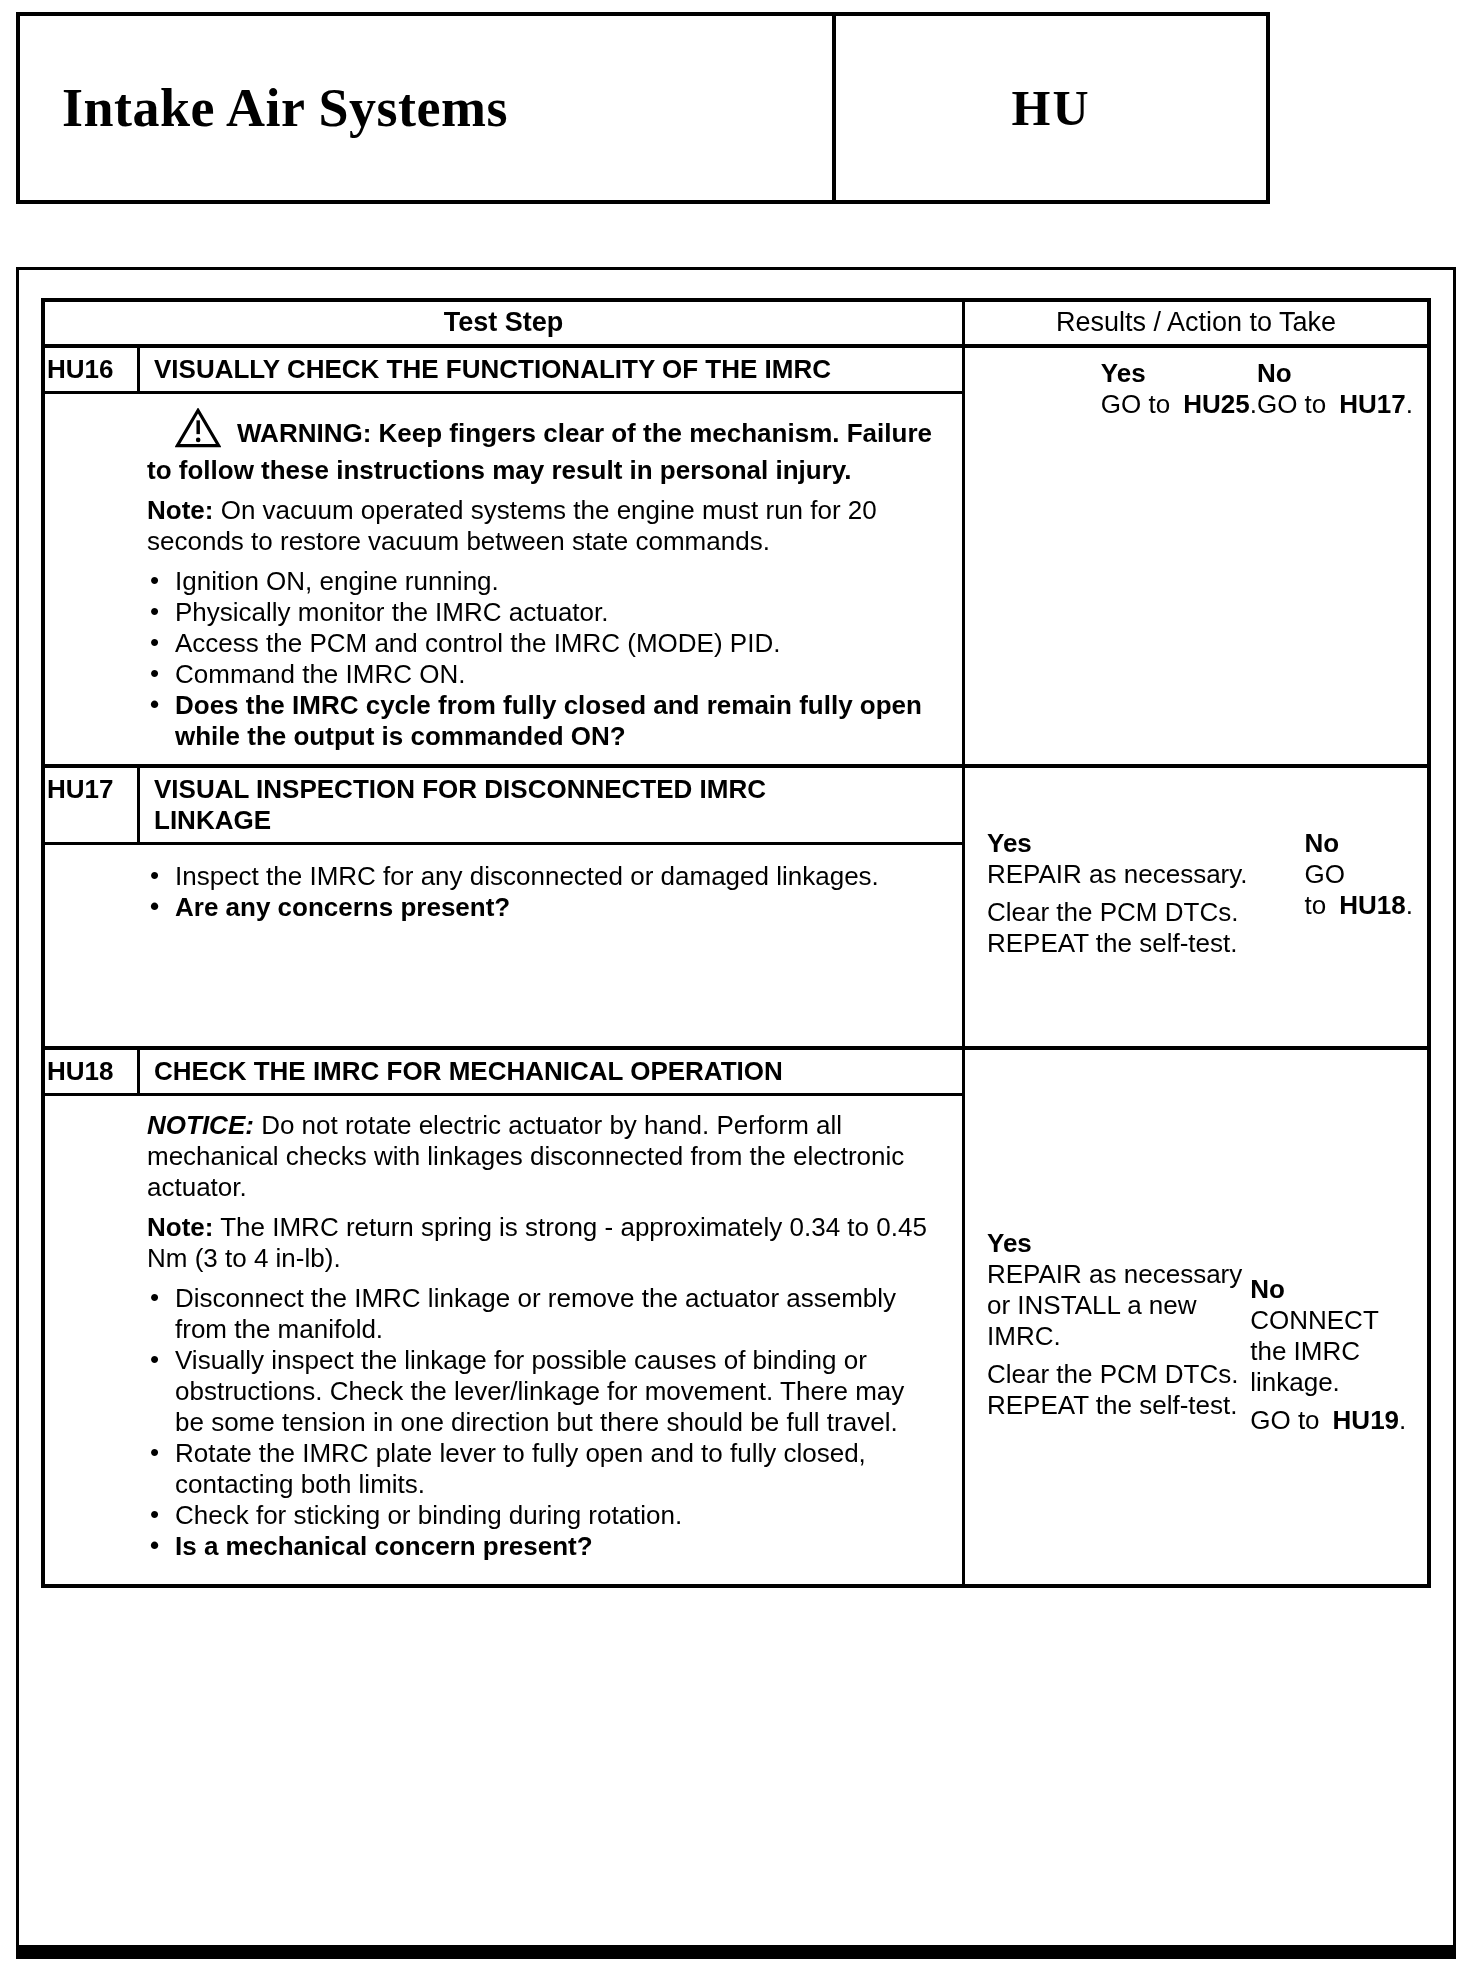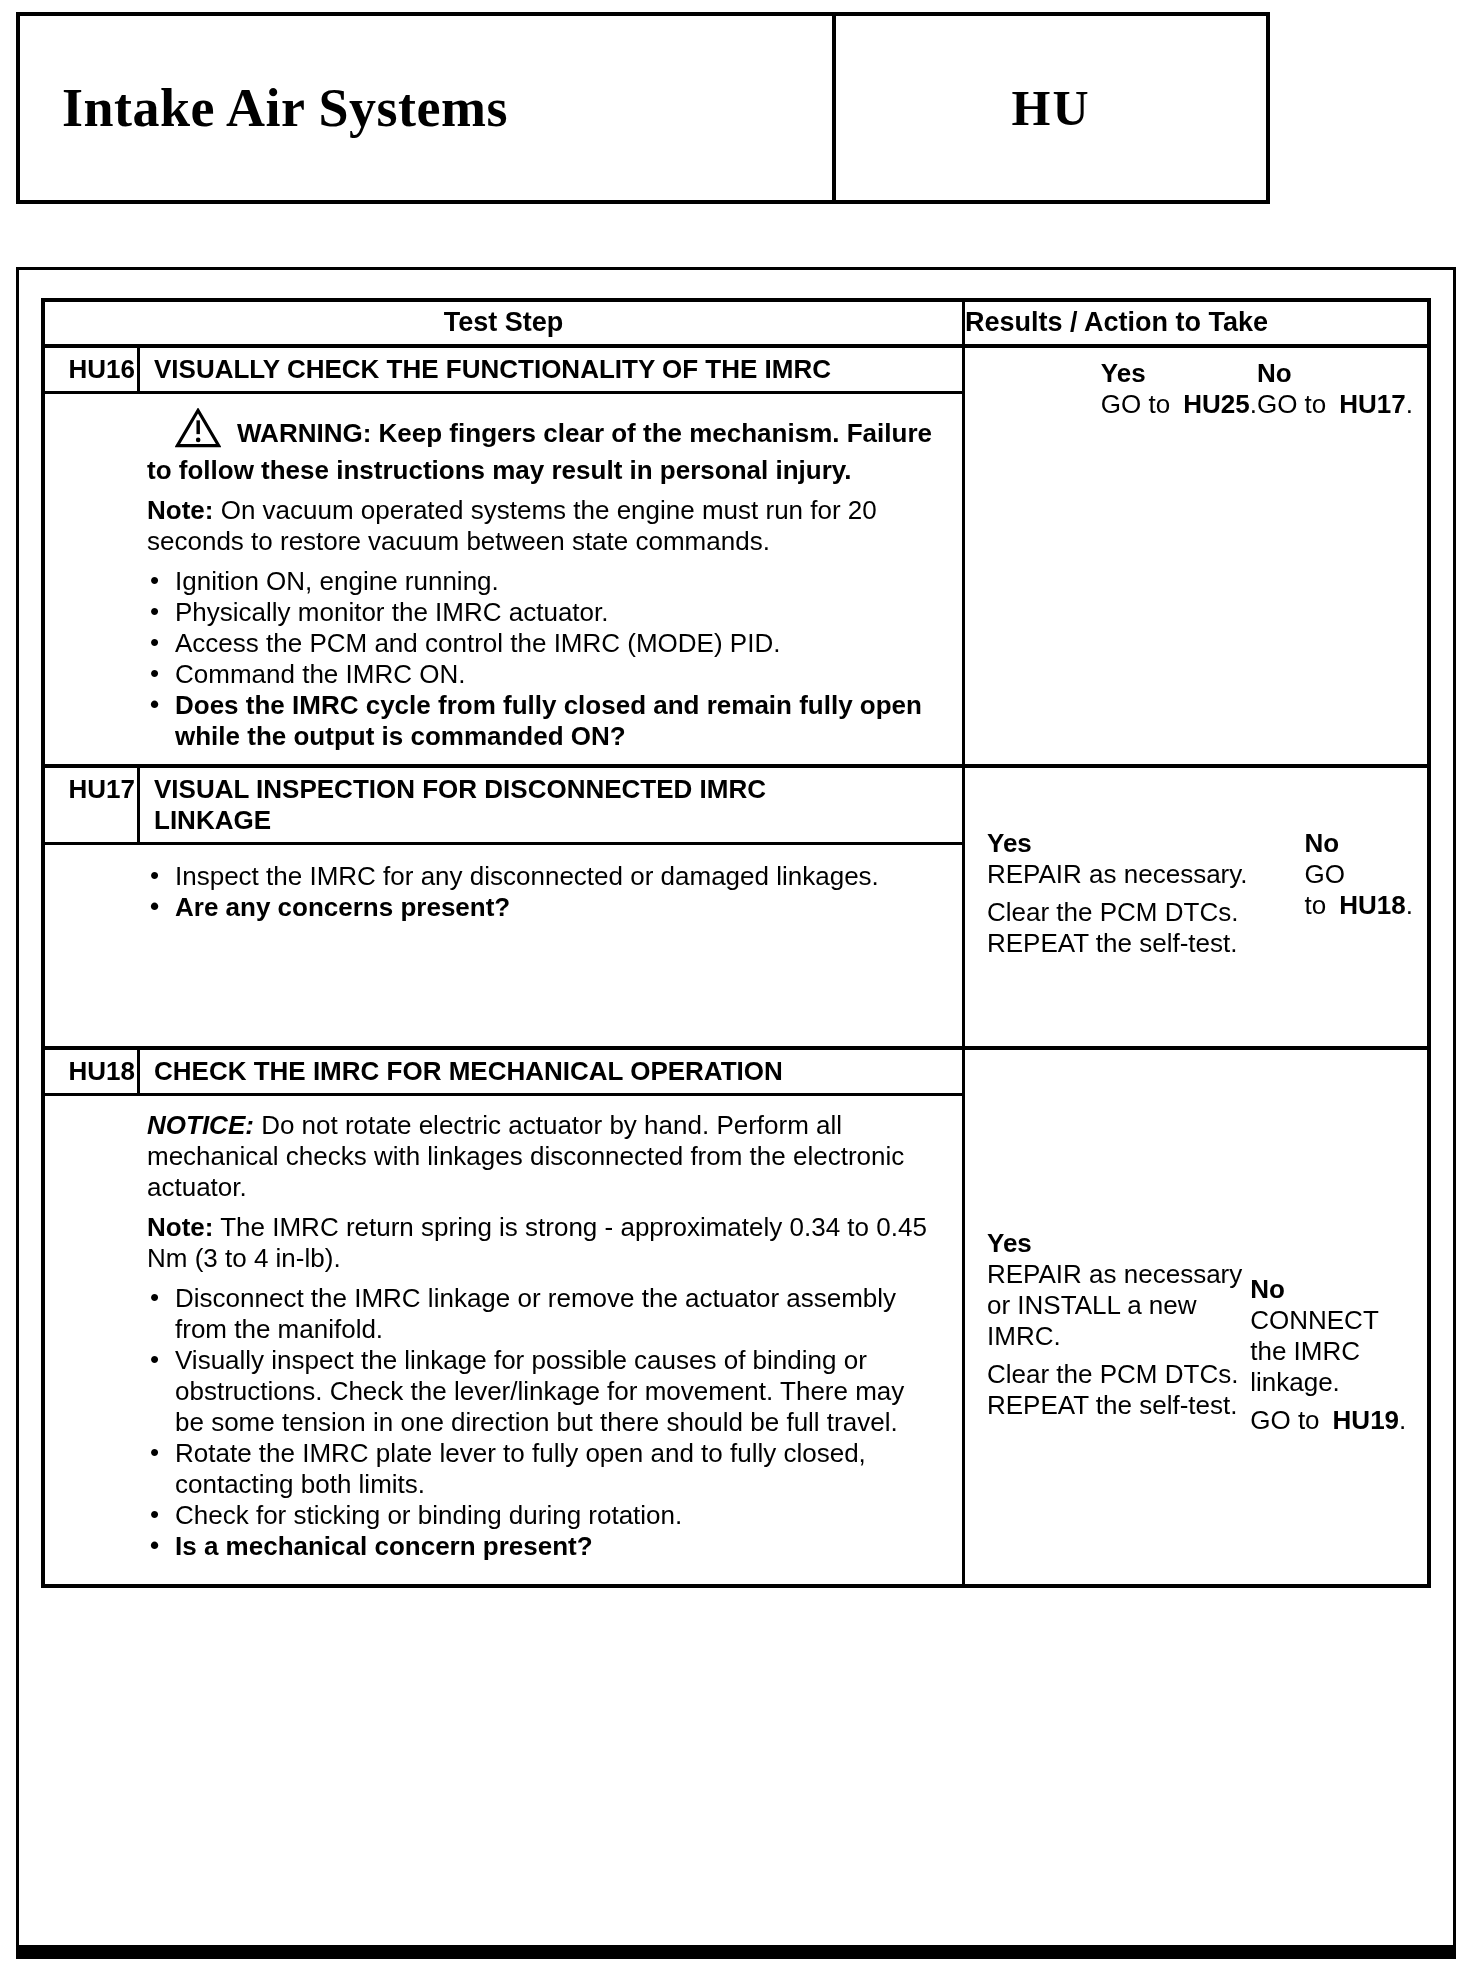--- a/index.html
+++ b/index.html
@@ -47,33 +47,33 @@
     margin:28px 0 0 22px;
     width:1390px;
     border:4px solid #000;
     font-size:26px; line-height:31px;
   }
   .thead { display:flex; border-bottom:4px solid #000; }
   .th-left {
     width:920px; border-right:3px solid #000;
     text-align:center; font-weight:bold; font-size:27px; padding:5px 0 6px;
   }
-  .th-right { flex:1; font-weight:bold; font-size:27px; padding:5px 0 6px; }
+  .th-right { flex:1; text-align:center; font-weight:normal; font-size:27px; padding:5px 0 6px; }
 
   .step-row { display:flex; }
   .step-row + .step-row { border-top:4px solid #000; }
   .row-hu16 { min-height:416px; }
   .row-hu17 { min-height:282px; }
   .row-hu18 { min-height:538px; }
 
   .step-left { width:920px; border-right:3px solid #000; display:flex; flex-direction:column; }
   .step-head { display:flex; border-bottom:3px solid #000; }
   .step-id {
     width:95px; border-right:3px solid #000;
-    font-weight:bold; font-size:26px; text-align:right; padding:6px 2px;
+    font-weight:bold; font-size:26px; text-align:left; padding:6px 2px;
   }
   .step-title { flex:1; font-weight:bold; font-size:26px; padding:6px 10px 6px 14px; }
   .step-title.narrow { max-width:660px; }
 
   .step-body { flex:1; padding:14px 28px 8px 102px; }
   .step-body p.block { margin-bottom:9px; }
   .b { font-weight:bold; }
   .bi { font-weight:bold; font-style:italic; }
 
   .warn { font-weight:bold; margin-bottom:11px; }

